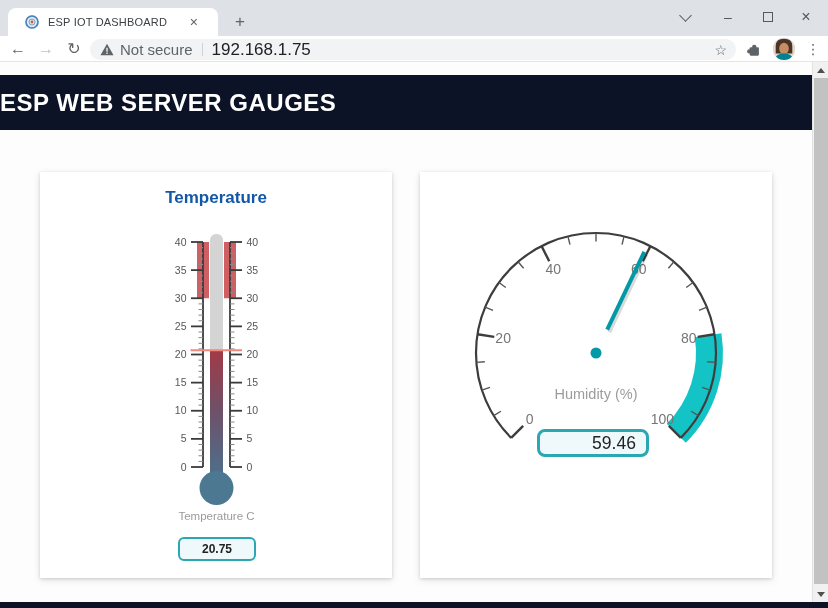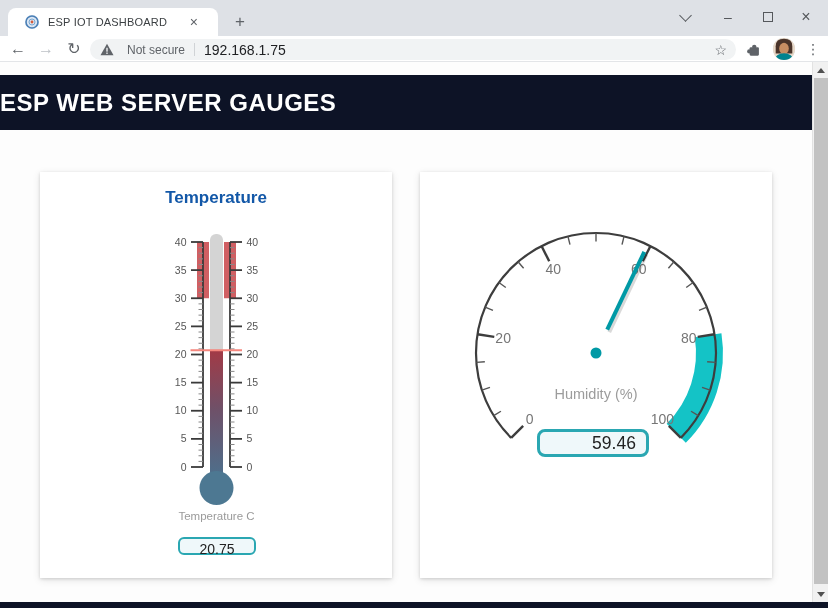--- a/index.html
+++ b/index.html
@@ -20,23 +20,23 @@
   .chev{width:9px;height:9px;border-right:1.6px solid #55585c;border-bottom:1.6px solid #55585c;
     transform:rotate(45deg);margin-top:-4px;}
   .maxbox{width:10px;height:10px;border:1.4px solid #55585c;}
 
   .toolbar{position:absolute;top:36px;left:0;width:828px;height:26px;background:#fff;
     border-bottom:1px solid #e3e5e8;display:flex;align-items:center;}
   .navbtn{width:28px;text-align:center;font-size:16px;color:#5f6368;}
   .navbtn.disabled{color:#bdc1c6;}
   .omnibox{position:absolute;left:90px;top:3px;width:646px;height:21px;background:#f1f3f4;
     border-radius:11px;display:flex;align-items:center;padding:0 10px;}
-  .sec-label{font-size:12px;color:#5f6368;margin-left:13px;}
+  .sec-label{font-size:15px;color:#5f6368;margin-left:6px;}
   .divider{width:1px;height:13px;background:#d0d3d6;margin:0 9px;}
-  .url{font-size:14px;color:#202124;}
+  .url{font-size:17px;color:#202124;}
   .omni-star{position:absolute;right:9px;font-size:14px;color:#5f6368;}
   .tool-right{position:absolute;right:8px;top:0;height:26px;display:flex;align-items:center;gap:10px;}
   .menu-dots{font-size:14px;color:#5f6368;}
 
   
   .content{position:absolute;top:62px;left:0;width:828px;height:546px;background:#fdfdfd;}
   .page-header{position:absolute;top:13px;left:0;width:812px;height:55px;background:var(--navy,#0d1326);}
   .page-header h1{margin:0;color:#fff;text-align:left;line-height:55px;font-size:24px;
     letter-spacing:.5px;font-weight:700;}
   .page-footer{position:absolute;top:540px;left:0;width:828px;height:6px;background:var(--navy,#0d1326);}
@@ -44,21 +44,21 @@
   .card{position:absolute;top:110px;width:352px;height:406px;background:#fff;
     box-shadow:0 1px 3px rgba(0,0,0,.14),0 2px 8px rgba(0,0,0,.10);}
   .card.temp{left:40px;padding-left:42px;} .card.hum{left:420px;}
   .card-title{position:absolute;top:16px;left:0;width:100%;text-align:center;
     font-size:17px;font-weight:700;color:var(--title-blue,#1358a8);}
   .gauge-svg{position:absolute;top:0;left:0;}
   svg text{font-family:"Liberation Sans",sans-serif;}
 
   .value-box{position:absolute;background:#eff8fa;border:2.5px solid #2aa7b2;border-radius:6px;
     text-align:center;color:#222;}
-  .value-box.temp{left:138px;top:365px;width:78px;height:18px;font-size:14px;line-height:20px;}
+  .value-box.temp{left:138px;top:365px;width:78px;height:24px;font-size:12px;line-height:20px;font-weight:bold;}
   .value-box.hum{left:117px;top:257px;width:112px;height:28px;font-size:17.5px;line-height:23px;border-width:3px;border-radius:8px;padding-left:42px;}
 
   
   .scrollbar{position:absolute;top:0;right:0;width:16px;height:540px;background:#f1f1f1;
     border-left:1px solid #e2e2e2;}
   .sb-btn{position:absolute;left:0;width:16px;height:16px;display:flex;align-items:center;justify-content:center;}
   .tri-up{width:0;height:0;border-left:4px solid transparent;border-right:4px solid transparent;
     border-bottom:5px solid #505050;}
   .tri-down{width:0;height:0;border-left:4px solid transparent;border-right:4px solid transparent;
     border-top:5px solid #505050;}

